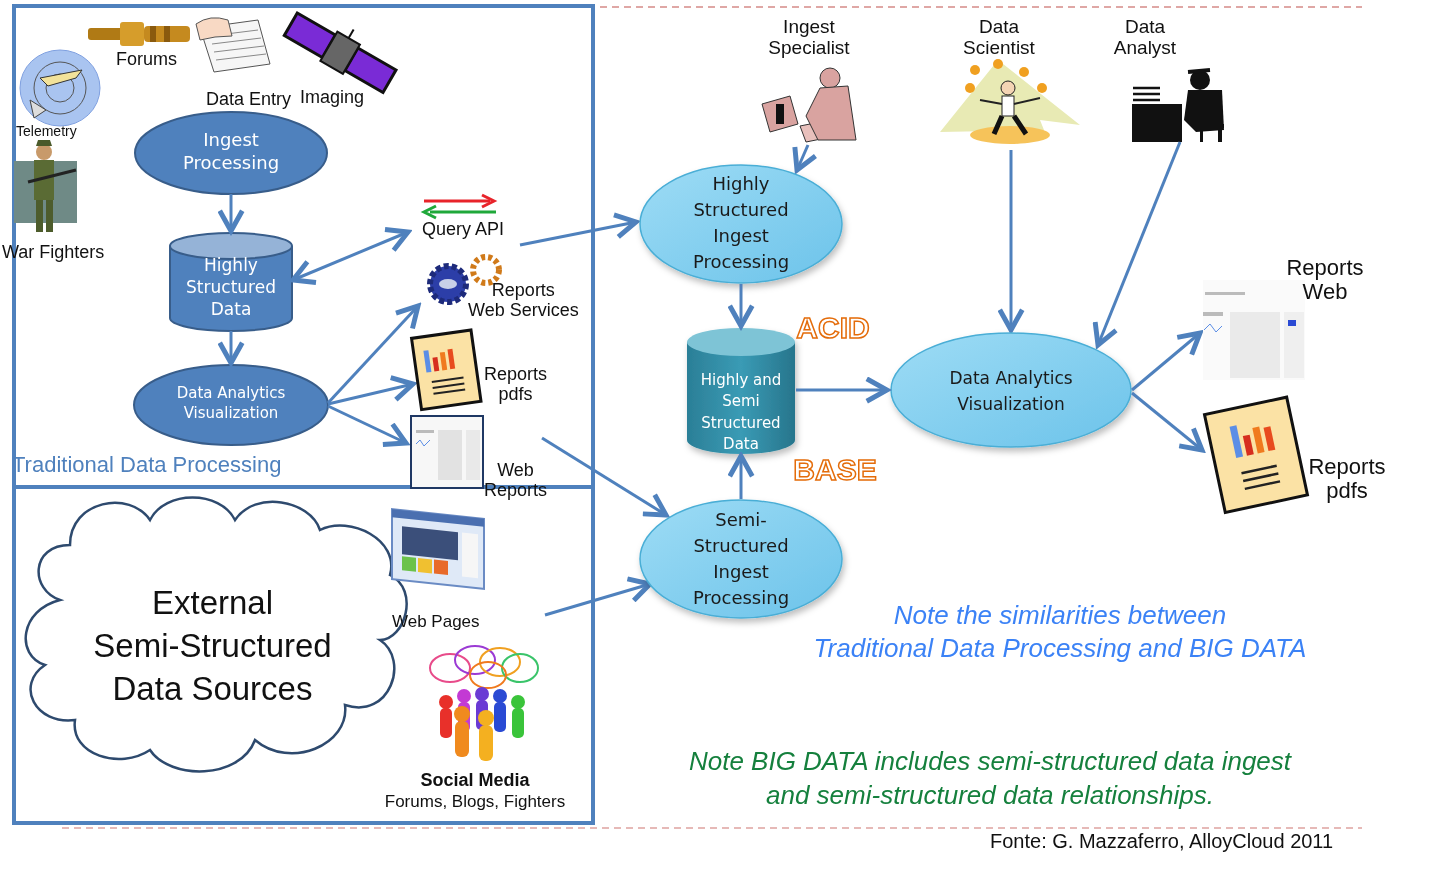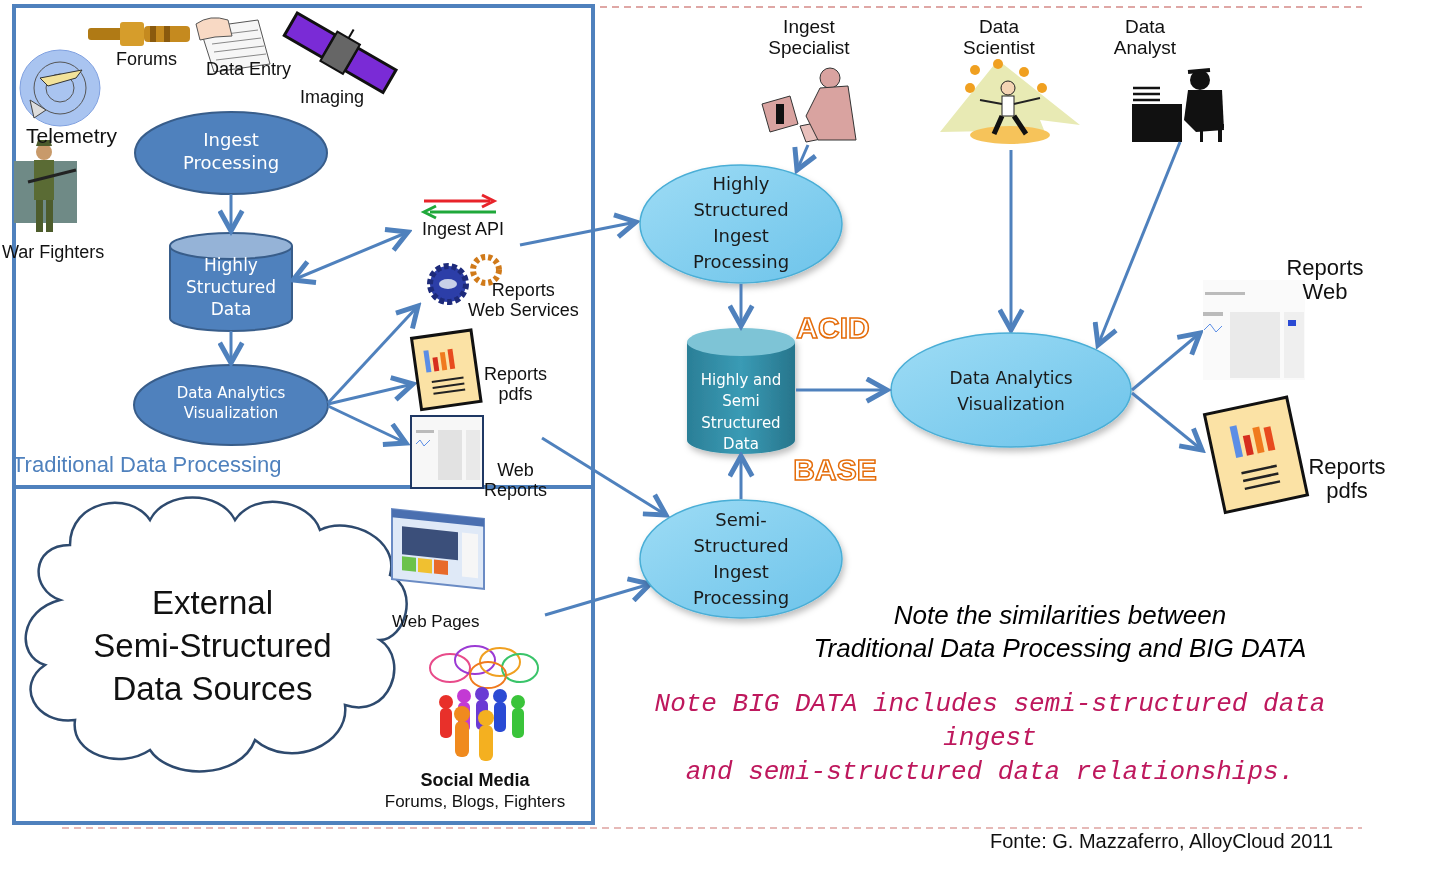--- a/index.html
+++ b/index.html
@@ -228,34 +228,34 @@
     <rect x="1258" y="428" width="7" height="26" fill="#f07a1e"></rect>
     <rect x="1269" y="430" width="7" height="24" fill="#e84b1e"></rect>
     <path d="M1238,470 L1274,470 M1238,478 L1274,478 M1238,486 L1274,486" stroke="#222" stroke-width="2.5"></path>
   </g>
 
   <text id="acidText" x="833" y="338" text-anchor="middle" font-family="Liberation Sans, sans-serif" font-weight="bold" font-size="30" fill="#ffffff" stroke="#e46c0a" stroke-width="1.5">ACID</text>
   <text id="baseText" x="835" y="480" text-anchor="middle" font-family="Liberation Sans, sans-serif" font-weight="bold" font-size="30" fill="#ffffff" stroke="#e46c0a" stroke-width="1.5">BASE</text>
 </svg>
 
 <div class="lbl" style="left:116px;top:50px;font-size:18px;">Forums</div>
-<div class="lbl" style="left:206px;top:60px;font-size:18px;">Data Entry</div>
+<div class="lbl" style="left:206px;top:90px;font-size:18px;">Data Entry</div>
 <div class="lbl" style="left:300px;top:88px;font-size:18px;">Imaging</div>
-<div class="lbl" style="left:26px;top:124px;font-size:21px;">Telemetry</div>
+<div class="lbl" style="left:16px;top:124px;font-size:14px;">Telemetry</div>
 <div class="lbl" style="left:2px;top:243px;font-size:18px;text-align:right;">War Fighters</div>
 
 <div class="shape-text white" style="left:161px;top:128px;width:140px;font-size:18px;">Ingest
 Processing</div>
 <div class="shape-text white" style="left:171px;top:254px;width:120px;font-size:17px;">Highly
 Structured
 Data</div>
 <div class="shape-text white" style="left:150px;top:384px;width:162px;font-size:15px;">Data Analytics
 Visualization</div>
 
-<div class="lbl" style="left:422px;top:220px;font-size:18px;">Ingest API</div>
+<div class="lbl" style="left:422px;top:220px;font-size:18px;">Query API</div>
 <div class="lbl" style="left:468px;top:281px;font-size:18px;">Reports
 Web Services</div>
 <div class="lbl" style="left:484px;top:365px;font-size:18px;">Reports
 pdfs</div>
 <div class="lbl" style="left:484px;top:461px;font-size:18px;">Web
 Reports</div>
 
 <div class="lbl" style="left:12px;top:453px;font-size:22px;color:#4f81bd;text-align:left;">Traditional Data Processing</div>
 
 <div class="lbl" style="left:60px;top:582px;width:305px;font-size:33px;line-height:1.3;">External
@@ -285,19 +285,19 @@
 Ingest
 Processing</div>
 <div class="shape-text dark" style="left:921px;top:366px;width:180px;font-size:17px;line-height:1.5;">Data Analytics
 Visualization</div>
 
 <div class="lbl" style="left:1276px;top:256px;width:98px;font-size:22px;">Reports
 Web</div>
 <div class="lbl" style="left:1302px;top:455px;width:90px;font-size:22px;">Reports
 pdfs</div>
 
-<div class="lbl" style="left:780px;top:599px;width:560px;font-size:26px;font-style:italic;color:#000000;line-height:1.25;">Note the similarities between
+<div class="lbl" style="left:780px;top:599px;width:560px;font-size:26px;font-style:italic;color:#3b82f6;line-height:1.25;">Note the similarities between
 Traditional Data Processing and BIG DATA</div>
-<div class="lbl" style="left:640px;top:688px;width:700px;font-size:26px;font-style:italic;color:#be185d;line-height:1.3;font-family:Liberation Mono, monospace;">Note BIG DATA includes semi-structured data ingest
+<div class="lbl" style="left:640px;top:745px;width:700px;font-size:26px;font-style:italic;color:#15803d;line-height:1.3;">Note BIG DATA includes semi-structured data ingest
 and semi-structured data relationships.</div>
 
 <div class="lbl" style="left:990px;top:830px;font-size:20px;font-family:Liberation Sans, sans-serif;text-align:left;">Fonte: G. Mazzaferro, AlloyCloud 2011</div>
 </div>
 
 </body></html>

